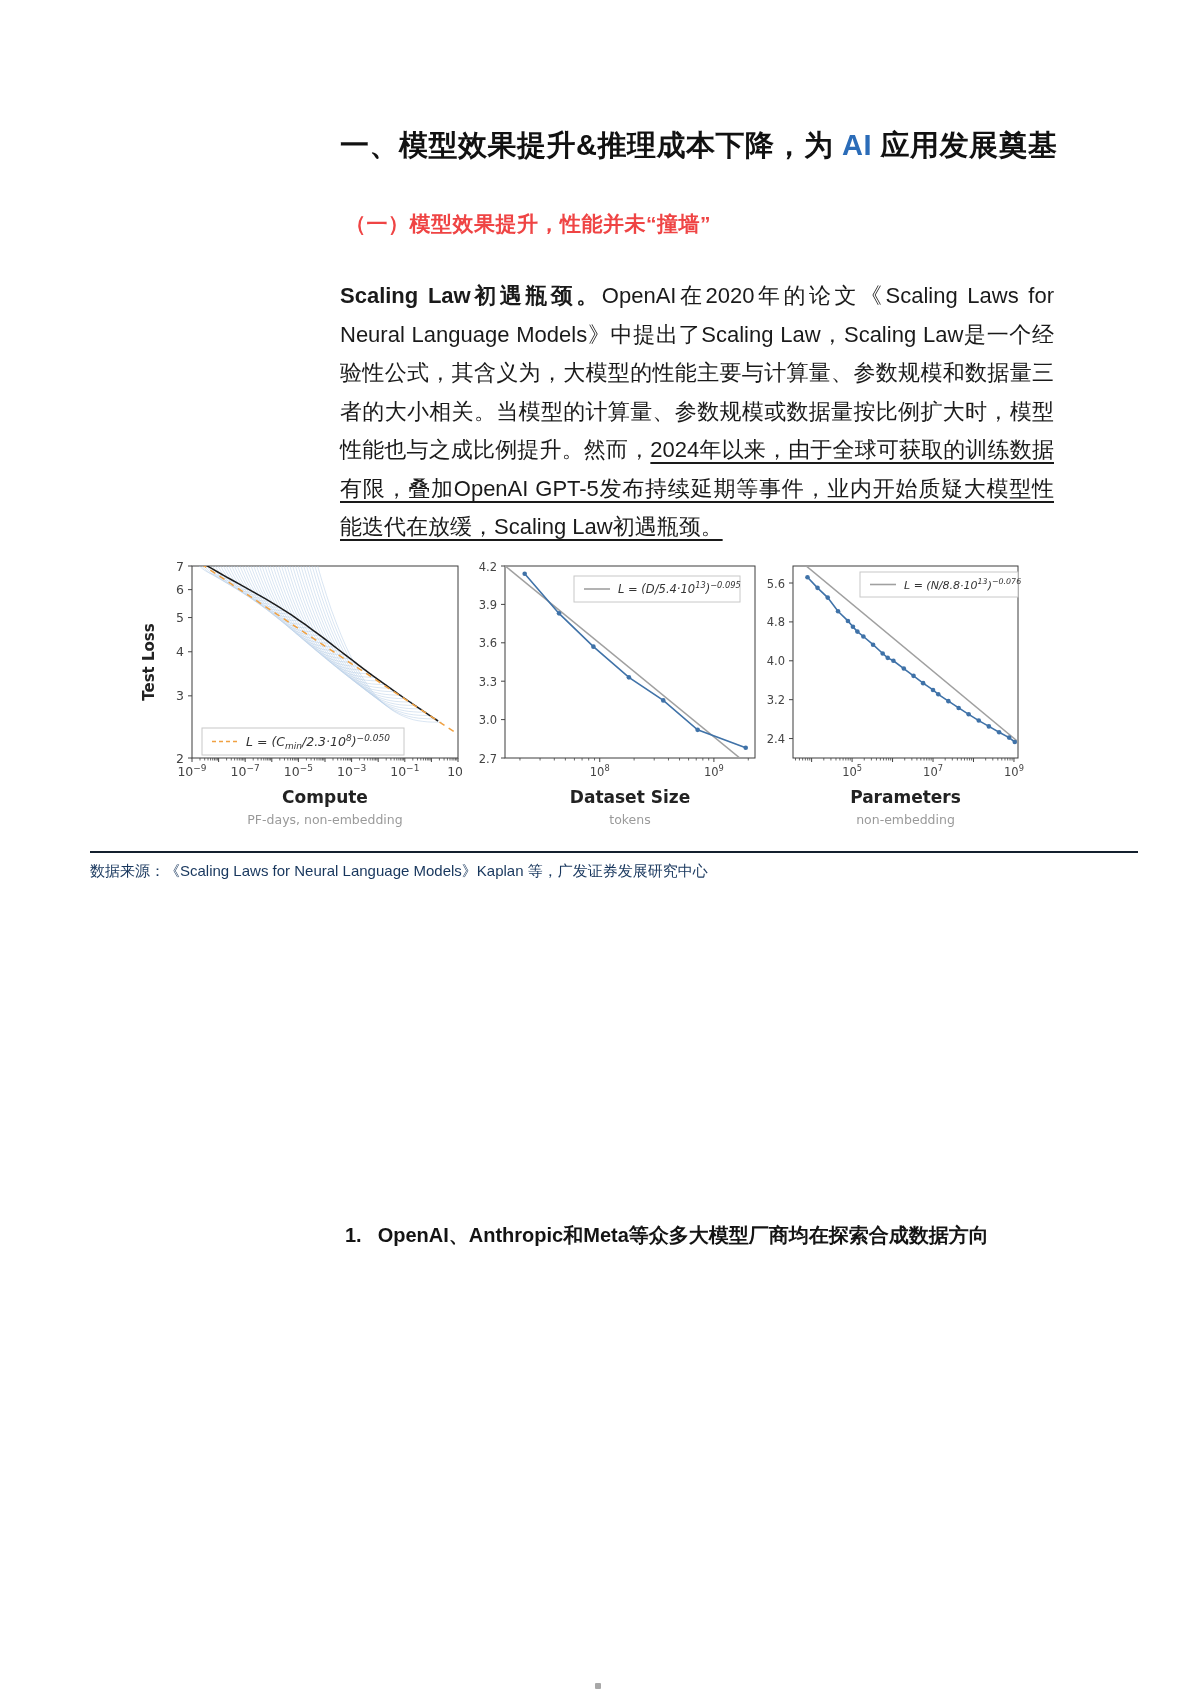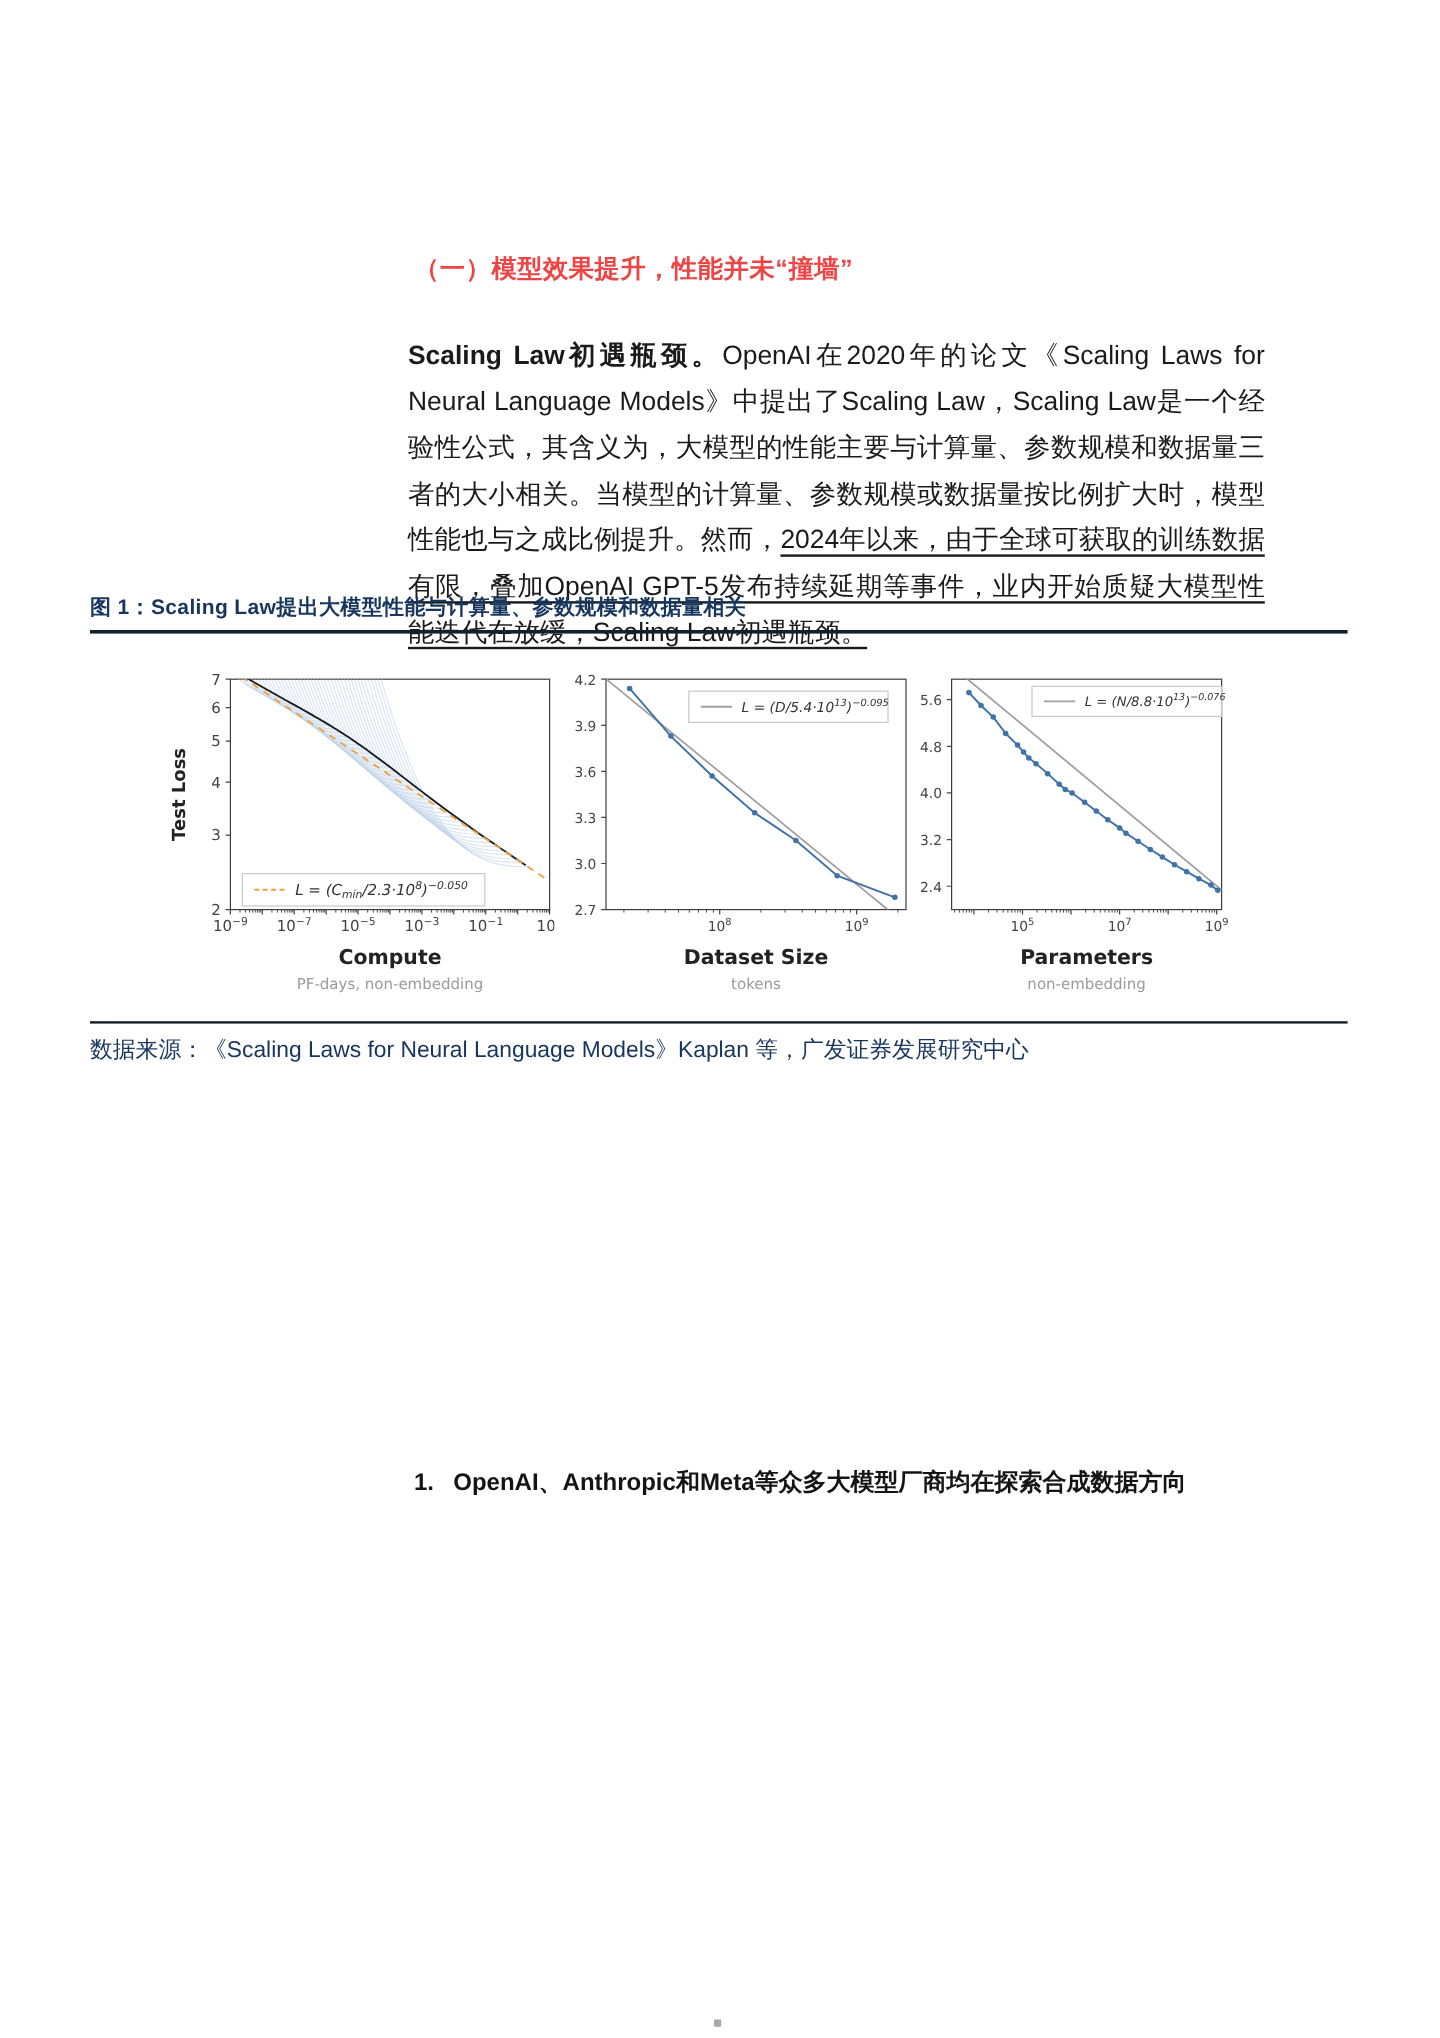--- a/index.html
+++ b/index.html
@@ -8,40 +8,40 @@
   .doc-title{position:absolute;left:340px;top:126px;width:716px;margin:0;font-size:29px;line-height:38px;font-weight:700;color:#111;letter-spacing:0.5px;white-space:nowrap;}
   .doc-title .hl{color:#2b6cb8;}
   .sec-heading{position:absolute;left:345px;top:210px;margin:0;font-size:21px;font-weight:700;color:#ef4444;letter-spacing:0.5px;}
   .para{position:absolute;left:340px;width:714px;margin:0;font-size:22px;line-height:38.5px;text-align:justify;color:#1a1a1a;}
   #para1{top:277px;}
   #para2{top:950px;}
   #para3{top:1267px;}
   .para b{font-weight:700;}
   .ul{text-decoration:underline;text-underline-offset:5px;text-decoration-thickness:1.5px;}
   .fig-caption{position:absolute;left:75px;top:494px;width:1048px;font-size:17.5px;font-weight:700;color:#17365d;padding-bottom:7px;border-bottom:3px solid #14202e;letter-spacing:0.3px;}
-  .fig-source{position:absolute;left:75px;top:851px;width:1048px;font-size:19px;color:#17365d;border-top:2px solid #14202e;padding-top:9px;}
+  .fig-source{position:absolute;left:90px;top:851px;width:1048px;font-size:15px;color:#17365d;border-top:2px solid #14202e;padding-top:9px;}
   .sub-heading{position:absolute;left:345px;top:1222px;margin:0;font-size:20px;font-weight:700;color:#141414;}
   .sub-heading .num{margin-right:16px;}
   .chart{position:absolute;}
   #chartA{left:128px;top:515px;}
   #chartB{left:462px;top:515px;}
   #chartC{left:750px;top:515px;}
   .page-dot{position:absolute;left:595px;top:1683px;width:6px;height:6px;background:#a8a8a8;border-radius:1px;}
 </style>
 </head>
 <body>
 
 <div class="page">
 
+  <h1 class="doc-title"><span>一、模型效果提升&amp;推理成本下降，为 </span><span class="hl">AI</span><span> 应用发展奠基</span></h1>
 
   <h2 class="sec-heading">（一）模型效果提升，性能并未“撞墙”</h2>
 
   <p class="para" id="para1"><b>Scaling Law初遇瓶颈。</b><span>OpenAI在2020年的论文《Scaling Laws for Neural Language Models》中提出了Scaling Law，Scaling Law是一个经验性公式，其含义为，大模型的性能主要与计算量、参数规模和数据量三者的大小相关。当模型的计算量、参数规模或数据量按比例扩大时，模型性能也与之成比例提升。然而，</span><span class="ul">2024年以来，由于全球可获取的训练数据有限，叠加OpenAI GPT-5发布持续延期等事件，业内开始质疑大模型性能迭代在放缓，Scaling Law初遇瓶颈。</span></p>
 
-  <div class="fig-caption">图 1：Scaling Law提出大模型性能与计算量、参数规模和数据量相关</div>
 
   <svg id="chartA" class="chart" width="334" height="322">
       <defs>
         <clipPath id="clip0">
           <rect x="64" y="51" width="266" height="192"></rect>
         </clipPath>
       </defs>
       <rect x="64" y="51" width="266" height="192" fill="#ffffff" stroke="#3c3c3c" stroke-width="1"></rect>
       <line x1="64" y1="243" x2="64" y2="247" stroke="#444" stroke-width="1"></line>
       <line x1="72.0073978846619" y1="243" x2="72.0073978846619" y2="245.5" stroke="#444" stroke-width="0.8"></line>

